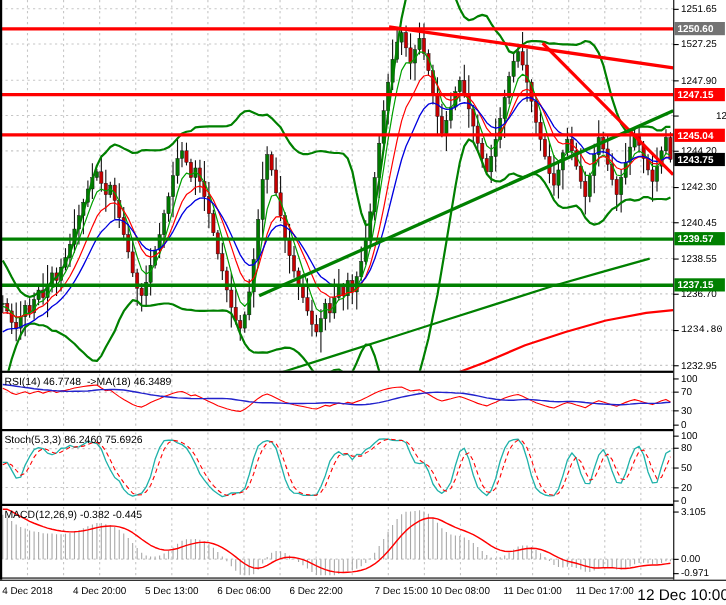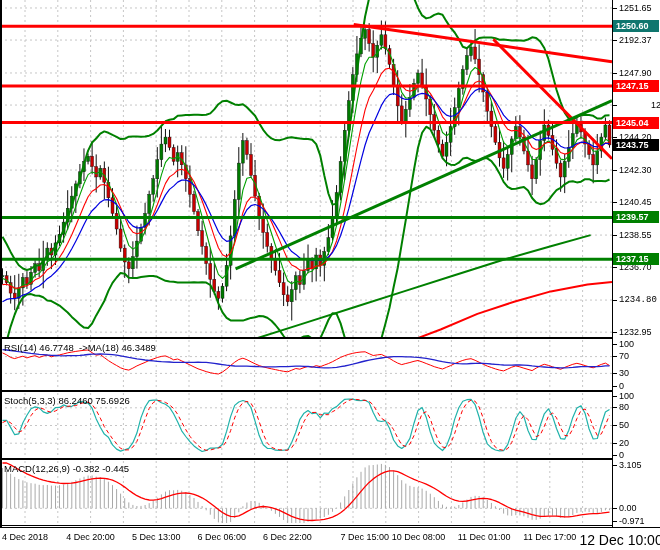--- a/index.html
+++ b/index.html
@@ -609,21 +609,21 @@
   <div class="sep" style="top:458px;height:2px"></div>
   <div class="sep" style="top:525px;height:1px"></div>
   <div class="vdivider"></div>
   <div class="leftedge"></div>
   <div class="axis-border"></div>
 
   <div id="price-axis">
       <div style="position: absolute; left: 612px; width: 5px; height: 1px; background: rgb(0, 0, 0); top: 7.97428px;"></div>
       <div style="position: absolute; left: 619px; top: 2.97428px; font-size: 9px; line-height: 11px; white-space: nowrap;">1251.65</div>
       <div style="position: absolute; left: 612px; width: 5px; height: 1px; background: rgb(0, 0, 0); top: 40.0448px;"></div>
-      <div style="position: absolute; left: 619px; top: 35.0448px; font-size: 9px; line-height: 11px; white-space: nowrap;">2192.37</div>
+      <div style="position: absolute; left: 619px; top: 35.0448px; font-size: 9px; line-height: 11px; white-space: nowrap;">1527.25</div>
       <div style="position: absolute; left: 612px; width: 5px; height: 1px; background: rgb(0, 0, 0); top: 72.982px;"></div>
       <div style="position: absolute; left: 619px; top: 67.982px; font-size: 9px; line-height: 11px; white-space: nowrap;">1247.90</div>
       <div style="position: absolute; left: 612px; width: 5px; height: 1px; background: rgb(0, 0, 0); top: 105.052px;"></div>
       <div style="position: absolute; left: 619px; top: 100.052px; font-size: 9px; line-height: 11px; white-space: nowrap; margin-left: 32px;">1246.05</div>
       <div style="position: absolute; left: 612px; width: 5px; height: 1px; background: rgb(0, 0, 0); top: 137.123px;"></div>
       <div style="position: absolute; left: 619px; top: 132.123px; font-size: 9px; line-height: 11px; white-space: nowrap;">1244.20</div>
       <div style="position: absolute; left: 612px; width: 5px; height: 1px; background: rgb(0, 0, 0); top: 170.06px;"></div>
       <div style="position: absolute; left: 619px; top: 165.06px; font-size: 9px; line-height: 11px; white-space: nowrap;">1242.30</div>
       <div style="position: absolute; left: 612px; width: 5px; height: 1px; background: rgb(0, 0, 0); top: 202.131px;"></div>
       <div style="position: absolute; left: 619px; top: 197.131px; font-size: 9px; line-height: 11px; white-space: nowrap;">1240.45</div>
@@ -652,21 +652,21 @@
       <div style="position: absolute; left: 612px; width: 5px; height: 1px; background: rgb(0, 0, 0); top: 442.7px;"></div>
       <div style="position: absolute; left: 619px; top: 437.7px; font-size: 9px; line-height: 11px; white-space: nowrap;">20</div>
       <div style="position: absolute; left: 612px; width: 5px; height: 1px; background: rgb(0, 0, 0); top: 454.5px;"></div>
       <div style="position: absolute; left: 619px; top: 449.5px; font-size: 9px; line-height: 11px; white-space: nowrap;">0</div>
       <div style="position: absolute; left: 612px; width: 5px; height: 1px; background: rgb(0, 0, 0); top: 464.523px;"></div>
       <div style="position: absolute; left: 619px; top: 459.523px; font-size: 9px; line-height: 11px; white-space: nowrap;">3.105</div>
       <div style="position: absolute; left: 612px; width: 5px; height: 1px; background: rgb(0, 0, 0); top: 507.837px;"></div>
       <div style="position: absolute; left: 619px; top: 502.837px; font-size: 9px; line-height: 11px; white-space: nowrap;">0.00</div>
       <div style="position: absolute; left: 612px; width: 5px; height: 1px; background: rgb(0, 0, 0); top: 521.383px;"></div>
       <div style="position: absolute; left: 619px; top: 516.383px; font-size: 9px; line-height: 11px; white-space: nowrap;">-0.971</div>
-      <div style="position: absolute; left: 613px; width: 46px; height: 12px; top: 20px; background: #0f766e; color: rgb(255, 255, 255); font-size: 9px; font-weight: bold; line-height: 12px; padding-left: 3px; box-sizing: border-box; white-space: nowrap;">1250.60</div>
+      <div style="position: absolute; left: 613px; width: 46px; height: 12px; top: 20px; background: #737373; color: rgb(255, 255, 255); font-size: 9px; font-weight: bold; line-height: 12px; padding-left: 3px; box-sizing: border-box; white-space: nowrap;">1250.60</div>
       <div style="position: absolute; left: 613px; width: 46px; height: 12px; top: 80px; background: rgb(255, 0, 0); color: rgb(255, 255, 255); font-size: 9px; font-weight: bold; line-height: 12px; padding-left: 3px; box-sizing: border-box; white-space: nowrap;">1247.15</div>
       <div style="position: absolute; left: 613px; width: 46px; height: 12px; top: 117px; background: rgb(255, 0, 0); color: rgb(255, 255, 255); font-size: 9px; font-weight: bold; line-height: 12px; padding-left: 3px; box-sizing: border-box; white-space: nowrap;">1245.04</div>
       <div style="position: absolute; left: 613px; width: 46px; height: 12px; top: 139px; background: rgb(0, 0, 0); color: rgb(255, 255, 255); font-size: 9px; font-weight: bold; line-height: 12px; padding-left: 3px; box-sizing: border-box; white-space: nowrap;">1243.75</div>
       <div style="position: absolute; left: 613px; width: 46px; height: 12px; top: 211px; background: rgb(0, 128, 0); color: rgb(255, 255, 255); font-size: 9px; font-weight: bold; line-height: 12px; padding-left: 3px; box-sizing: border-box; white-space: nowrap;">1239.57</div>
       <div style="position: absolute; left: 613px; width: 46px; height: 12px; top: 253px; background: rgb(0, 128, 0); color: rgb(255, 255, 255); font-size: 9px; font-weight: bold; line-height: 12px; padding-left: 3px; box-sizing: border-box; white-space: nowrap;">1237.15</div>
     </div>
   <div id="time-axis">
       <div style="position: absolute; top: 532px; left: -11px; width: 72px; text-align: center; font-size: 9px; white-space: nowrap;">4 Dec 2018</div>
       <div style="position: absolute; top: 532px; left: 54.6px; width: 72px; text-align: center; font-size: 9px; white-space: nowrap;">4 Dec 20:00</div>
       <div style="position: absolute; top: 532px; left: 120.2px; width: 72px; text-align: center; font-size: 9px; white-space: nowrap;">5 Dec 13:00</div>

